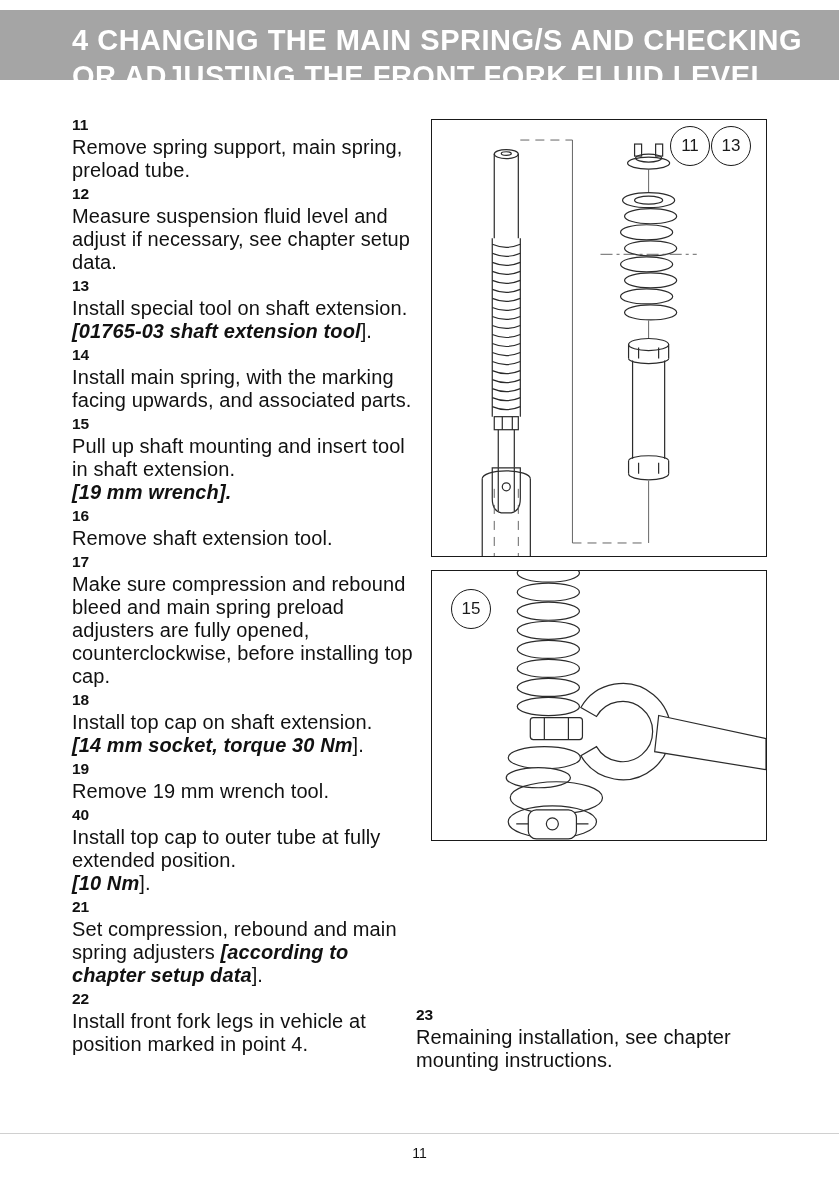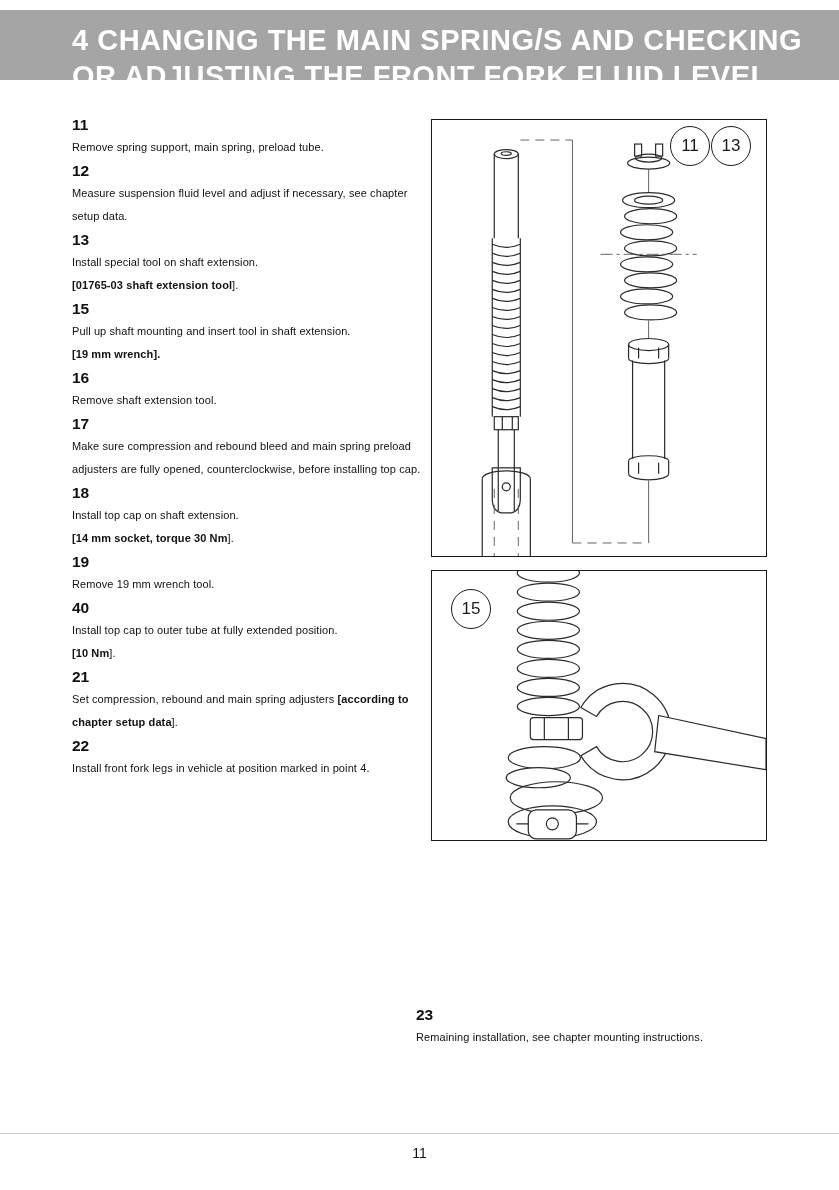--- a/index.html
+++ b/index.html
@@ -10,22 +10,22 @@
   .banner{position:absolute;left:0;top:10px;width:839px;height:70px;background:#a5a5a5;
           box-sizing:border-box;padding:12px 10px 0 72px;overflow:hidden;}
   .banner .line{color:#ffffff;font-weight:bold;font-size:29px;line-height:36px;letter-spacing:0.5px;white-space:nowrap;}
 
   
   .col-left{position:absolute;left:72px;top:113px;width:354px;}
   .col-right-text{position:absolute;left:416px;top:1003px;width:345px;}
   .step{margin:0;}
   .step + .step{}
   .step-num{font-weight:bold;font-size:15.5px;line-height:23px;}
-  .step-row{font-size:11px;line-height:23px;letter-spacing:0.1px;}
-  .step-row .b{font-weight:bold;}
+  .step-row{font-size:20px;line-height:23px;letter-spacing:0.1px;}
+  .step-row .b{font-weight:bold;font-style:italic;}
 
   
   .fig{position:absolute;background:#fff;border:1.5px solid #1a1a1a;box-sizing:border-box;}
   #fig1{left:431px;top:119px;width:336px;height:438px;}
   #fig2{left:431px;top:570px;width:336px;height:271px;}
   .fig svg{display:block;width:100%;height:100%;}
   .callout{position:absolute;width:38px;height:38px;border:1.6px solid #1a1a1a;border-radius:50%;
            background:#fff;display:flex;align-items:center;justify-content:center;
            font-size:17px;color:#1a1a1a;z-index:3;}
   #fig1 .c11{left:238px;top:6px;}
@@ -56,20 +56,24 @@
         <div class="step-row"><span>Remove spring support, main spring, preload tube.</span></div>
       </div>
       <div class="step">
         <div class="step-num">12</div>
         <div class="step-row"><span>Measure suspension fluid level and adjust if necessary, see chapter setup data.</span></div>
       </div>
       <div class="step">
         <div class="step-num">13</div>
         <div class="step-row"><span>Install special tool on shaft extension.</span></div>
         <div class="step-row"><span class="b">[01765-03 shaft extension tool</span><span>].</span></div>
+      </div>
+      <div class="step">
+        <div class="step-num">14</div>
+        <div class="step-row"><span>Install main spring, with the marking facing upwards, and associated parts.</span></div>
       </div>
       <div class="step">
         <div class="step-num">15</div>
         <div class="step-row"><span>Pull up shaft mounting and insert tool in shaft extension.</span></div>
         <div class="step-row"><span class="b">[19 mm wrench].</span></div>
       </div>
       <div class="step">
         <div class="step-num">16</div>
         <div class="step-row"><span>Remove shaft extension tool.</span></div>
       </div>

